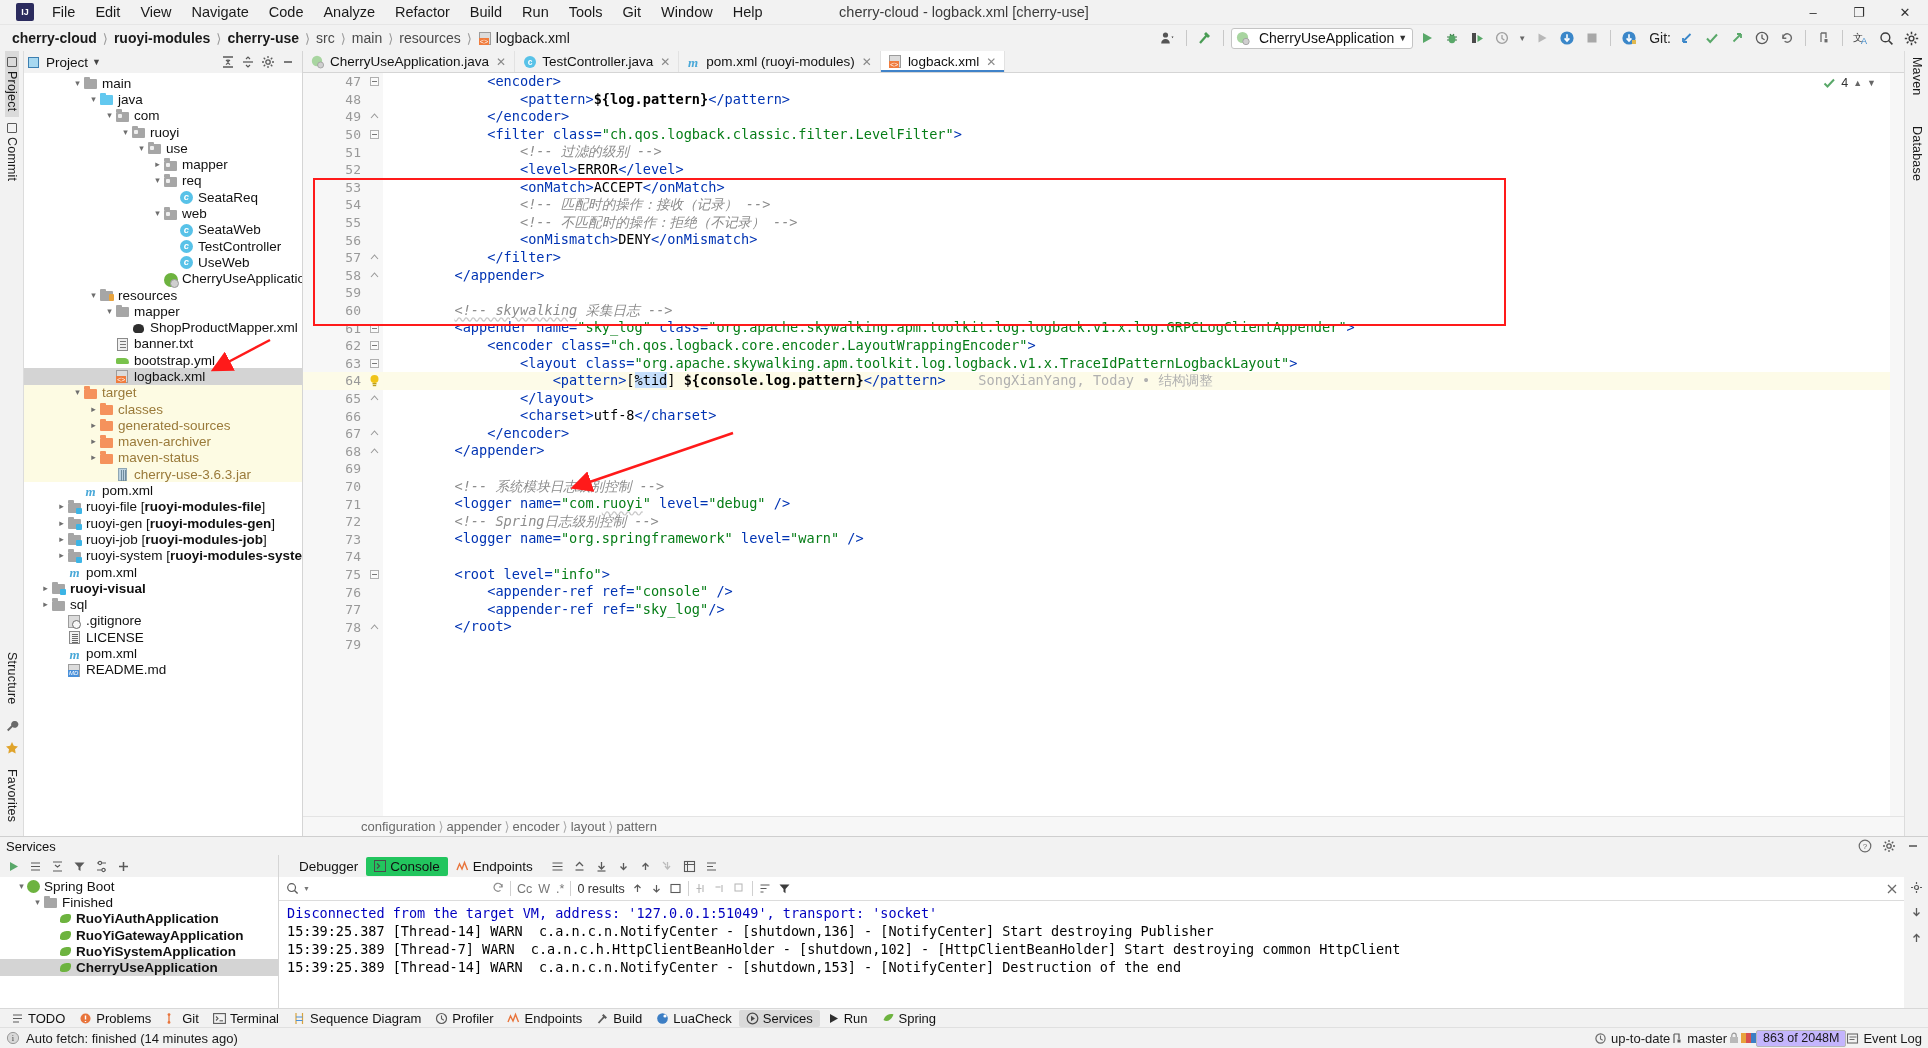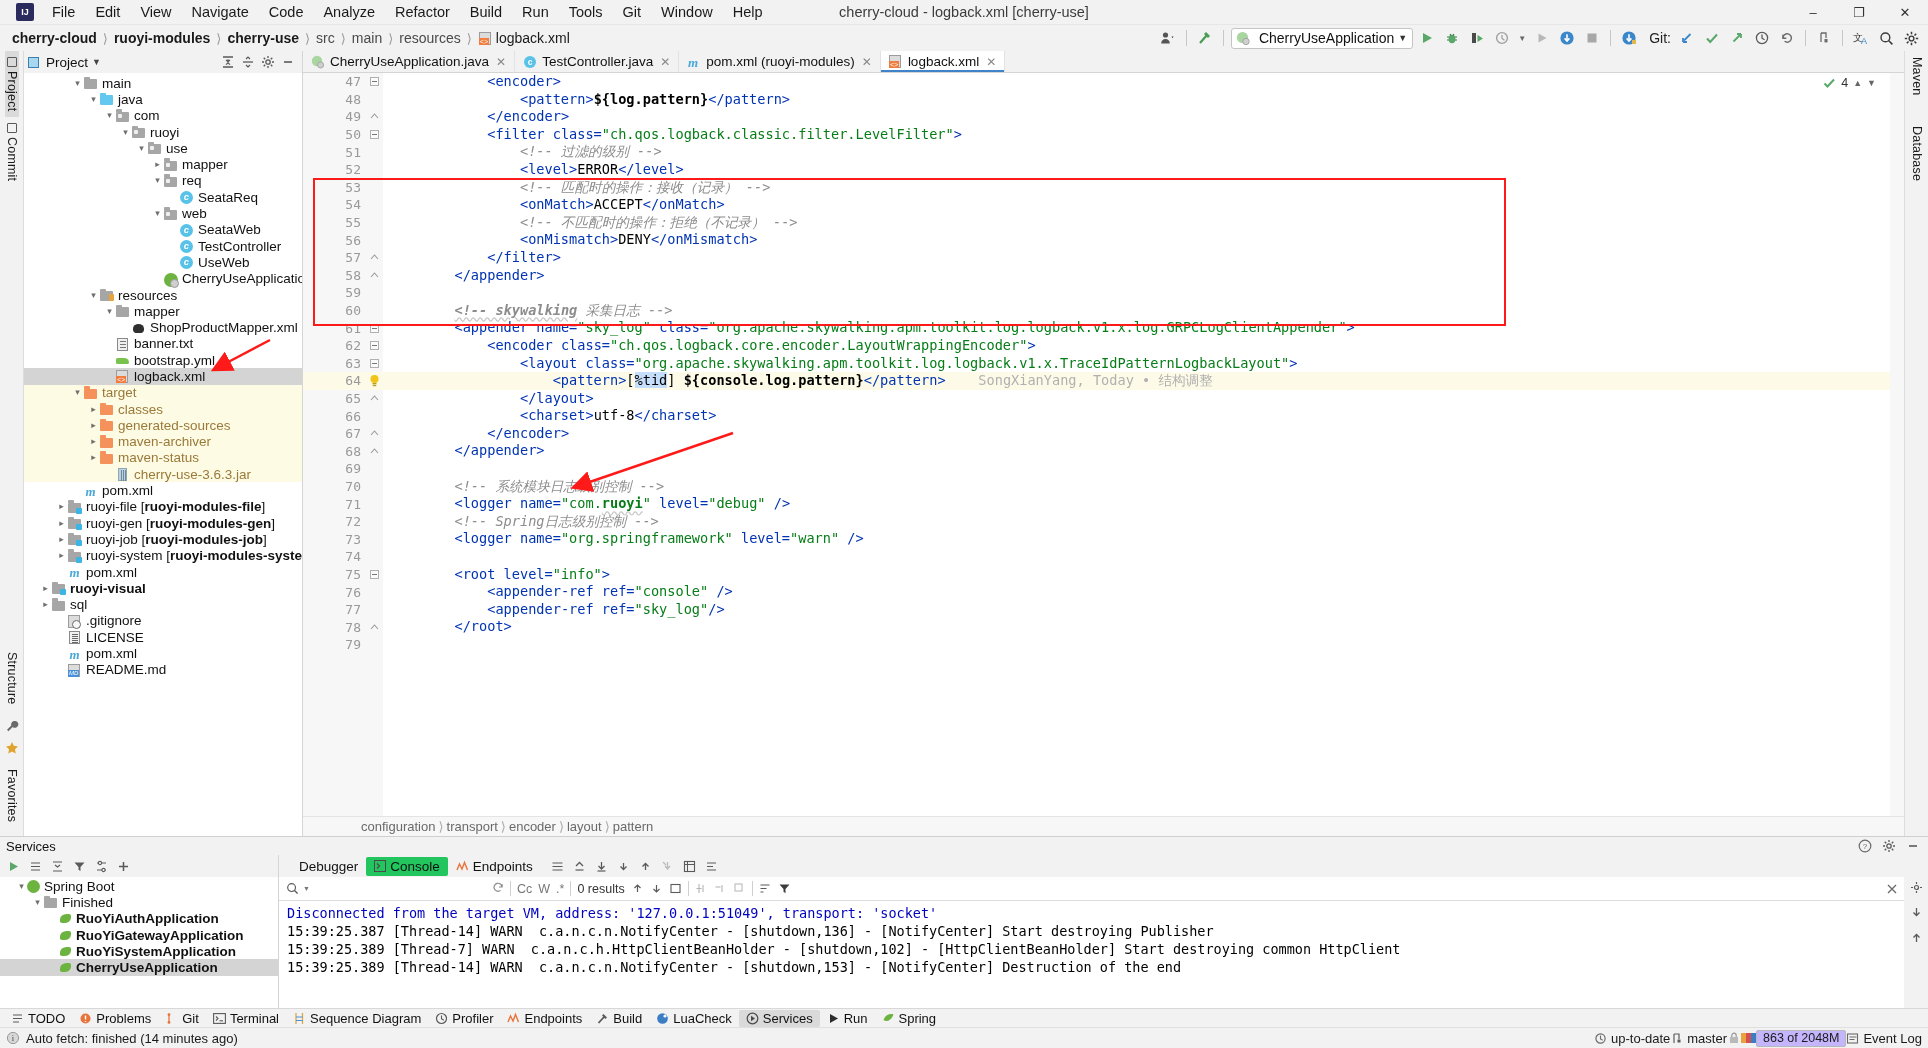--- a/index.html
+++ b/index.html
@@ -121,21 +121,21 @@
   .cl { height:17.6px; line-height:17.6px; font-family:"DejaVu Sans Mono", monospace; font-size:13.6px; white-space:pre; color:#000; padding-left:6px;}
   .cl.hl { background:#fdfbe8; }
   .tagp{color:#0033b3;}
   .attr{color:#0033b3;}
   .val{color:#067d17;}
   .cmt{color:#8c8c8c; font-style:italic;}
   .txt{color:#000;}
   .tmpl{color:#000; font-weight:bold;}
   .sel-tok{background:#c5defb;}
   .annot{color:#b0b0b0; text-align:center;}
-  .wavy{ text-decoration: underline; text-decoration-style: wavy; text-decoration-color:#c7c7c7; text-underline-offset:2px;font-weight:bold;}
+  .wavy{ text-decoration: underline; text-decoration-style: wavy; text-decoration-color:#c7c7c7; text-underline-offset:2px;}
 
   .redbox{position:absolute; border:2.5px solid #ff1a1a; pointer-events:none;}
   .arrowsvg{position:absolute; pointer-events:none;}
 
   .breadcrumbbar{height:20px; background:#f7f7f7; display:flex; align-items:center; gap:3px; padding-left:58px; font-size:13px; color:#6a6a6a; border-top:1px solid #e4e4e4; flex:0 0 20px;}
   .bc-sep{color:#aaa;}
 
   
   .markerbar{width:14px;flex:0 0 14px;background:#f7f7f7;position:relative;}
 
@@ -910,22 +910,22 @@
             </div>
             <div class="foldline"></div>
           </div>
         <div class="codearea" id="codearea">
             <div class="cl">            <span class="tagp">&lt;encoder&gt;</span></div>
             <div class="cl">                <span class="tagp">&lt;pattern&gt;</span><span class="tmpl">${log.pattern}</span><span class="tagp">&lt;/pattern&gt;</span></div>
             <div class="cl">            <span class="tagp">&lt;/encoder&gt;</span></div>
             <div class="cl">            <span class="tagp">&lt;filter</span> <span class="attr">class=</span><span class="val">"ch.qos.logback.classic.filter.LevelFilter"</span><span class="tagp">&gt;</span></div>
             <div class="cl">                <span class="cmt">&lt;!-- 过滤的级别 --&gt;</span></div>
             <div class="cl">                <span class="tagp">&lt;level&gt;</span><span class="txt">ERROR</span><span class="tagp">&lt;/level&gt;</span></div>
+            <div class="cl">                <span class="tagp">&lt;onMatch&gt;</span><span class="txt">ACCEPT</span><span class="tagp">&lt;/onMatch&gt;</span></div>
             <div class="cl">                <span class="cmt">&lt;!-- 匹配时的操作：接收（记录） --&gt;</span></div>
-            <div class="cl">                <span class="tagp">&lt;onMatch&gt;</span><span class="txt">ACCEPT</span><span class="tagp">&lt;/onMatch&gt;</span></div>
             <div class="cl">                <span class="cmt">&lt;!-- 不匹配时的操作：拒绝（不记录） --&gt;</span></div>
             <div class="cl">                <span class="tagp">&lt;onMismatch&gt;</span><span class="txt">DENY</span><span class="tagp">&lt;/onMismatch&gt;</span></div>
             <div class="cl">            <span class="tagp">&lt;/filter&gt;</span></div>
             <div class="cl">        <span class="tagp">&lt;/appender&gt;</span></div>
             <div class="cl">&nbsp;</div>
             <div class="cl">        <span class="cmt"><span class="wavy">&lt;!-- skywalking</span> 采集日志 --&gt;</span></div>
             <div class="cl">        <span class="tagp">&lt;appender</span> <span class="attr">name=</span><span class="val">"sky_log"</span> <span class="attr">class=</span><span class="val">"org.apache.skywalking.apm.toolkit.log.logback.v1.x.log.GRPCLogClientAppender"</span><span class="tagp">&gt;</span></div>
             <div class="cl">            <span class="tagp">&lt;encoder</span> <span class="attr">class=</span><span class="val">"ch.qos.logback.core.encoder.LayoutWrappingEncoder"</span><span class="tagp">&gt;</span></div>
             <div class="cl">                <span class="tagp">&lt;layout</span> <span class="attr">class=</span><span class="val">"org.apache.skywalking.apm.toolkit.log.logback.v1.x.TraceIdPatternLogbackLayout"</span><span class="tagp">&gt;</span></div>
             <div class="cl hl">                    <span class="tagp">&lt;pattern&gt;</span><span class="txt">[</span><span class="sel-tok txt">%tid</span><span class="txt">] </span><span class="tmpl">${console.log.pattern}</span><span class="tagp">&lt;/pattern&gt;</span>    <span class="annot">SongXianYang, Today • 结构调整</span></div>
@@ -967,21 +967,21 @@
             </defs>
           <line x1="172" y1="8" x2="14" y2="62" stroke="#ff1a1a" stroke-width="2.4" marker-end="url(#ah1)"></line>
         </svg>
 
         <div class="markerbar"></div>
       </div>
 
       <div class="breadcrumbbar">
         <span>configuration</span>
         <span class="bc-sep">⟩</span>
-        <span>transport</span>
+        <span>appender</span>
         <span class="bc-sep">⟩</span>
         <span>encoder</span>
         <span class="bc-sep">⟩</span>
         <span>layout</span>
         <span class="bc-sep">⟩</span>
         <span>pattern</span>
       </div>
     </div>
 
     <div class="rail-right">

